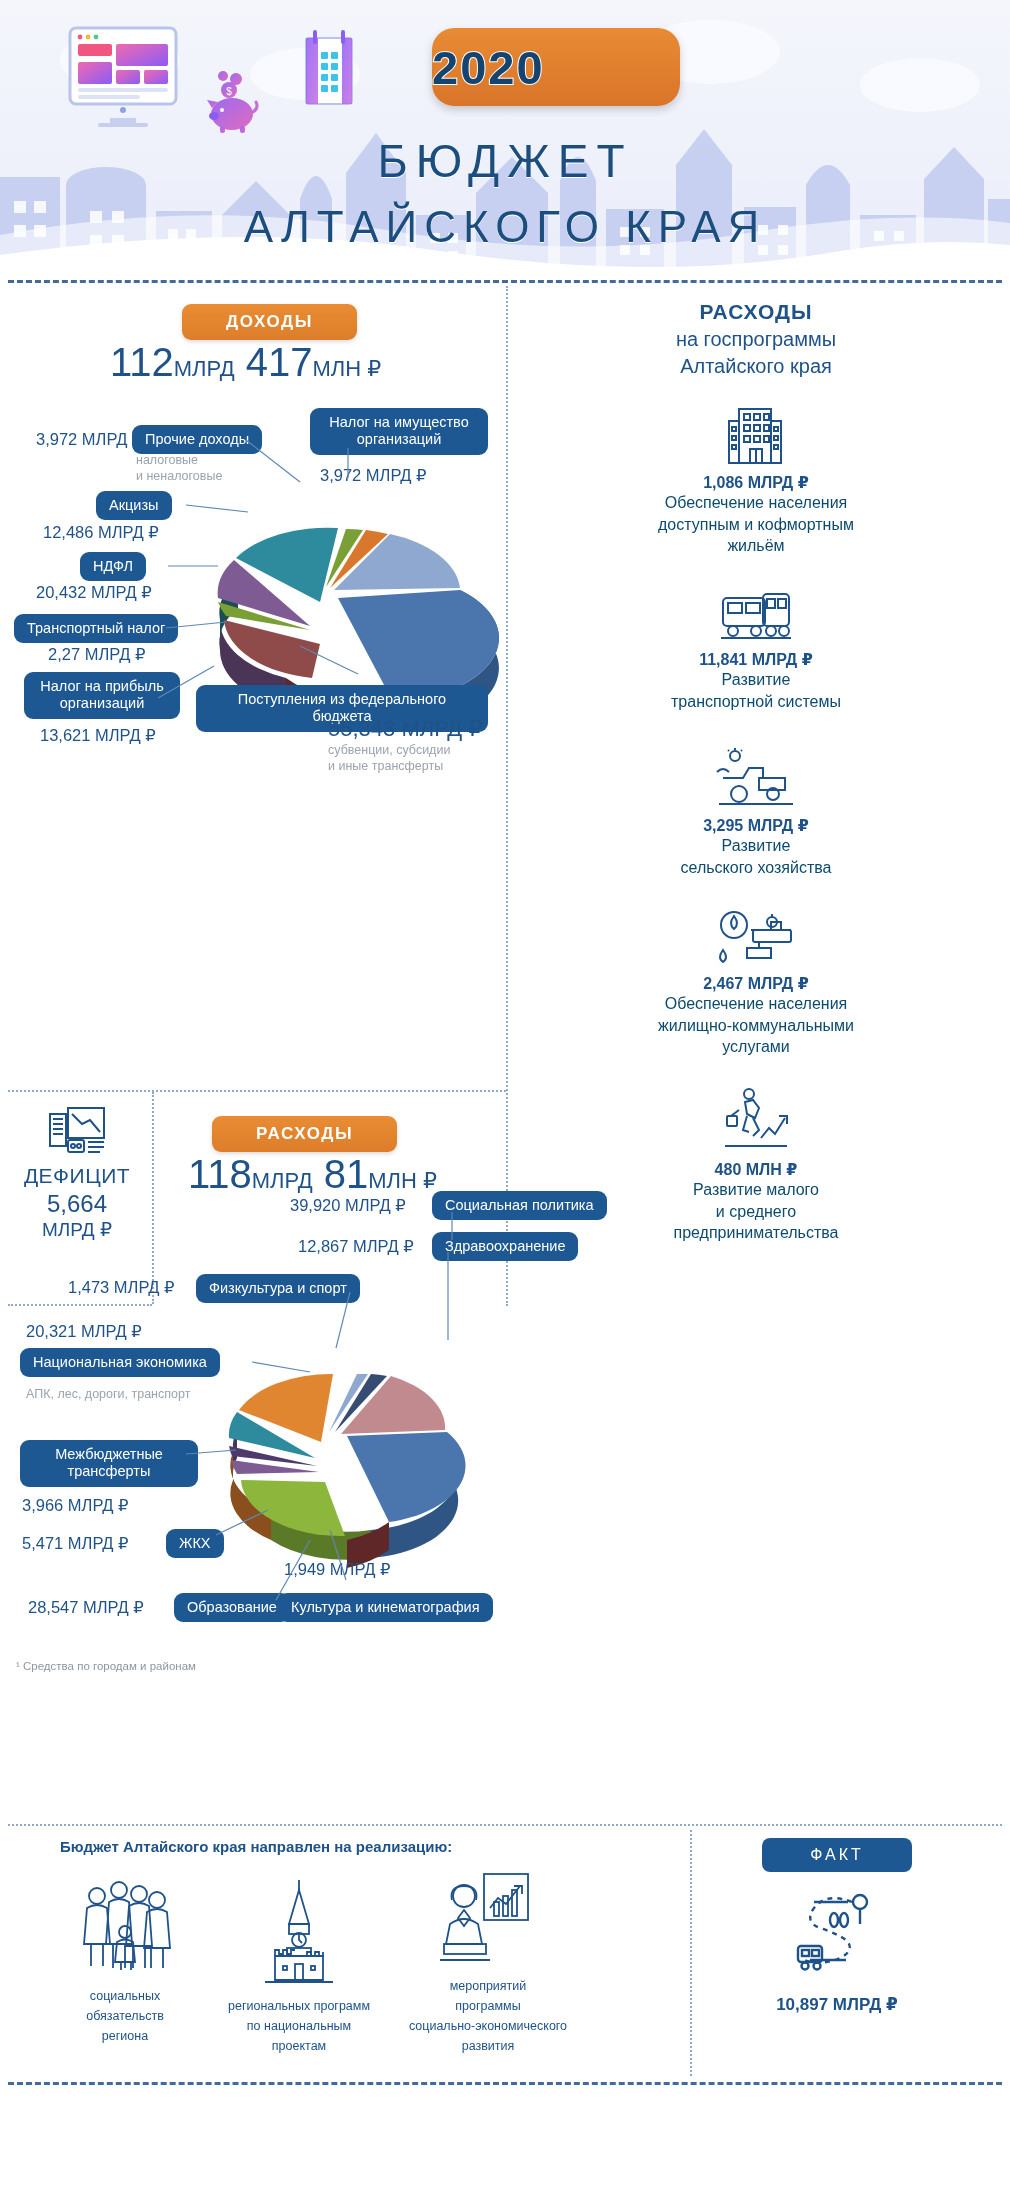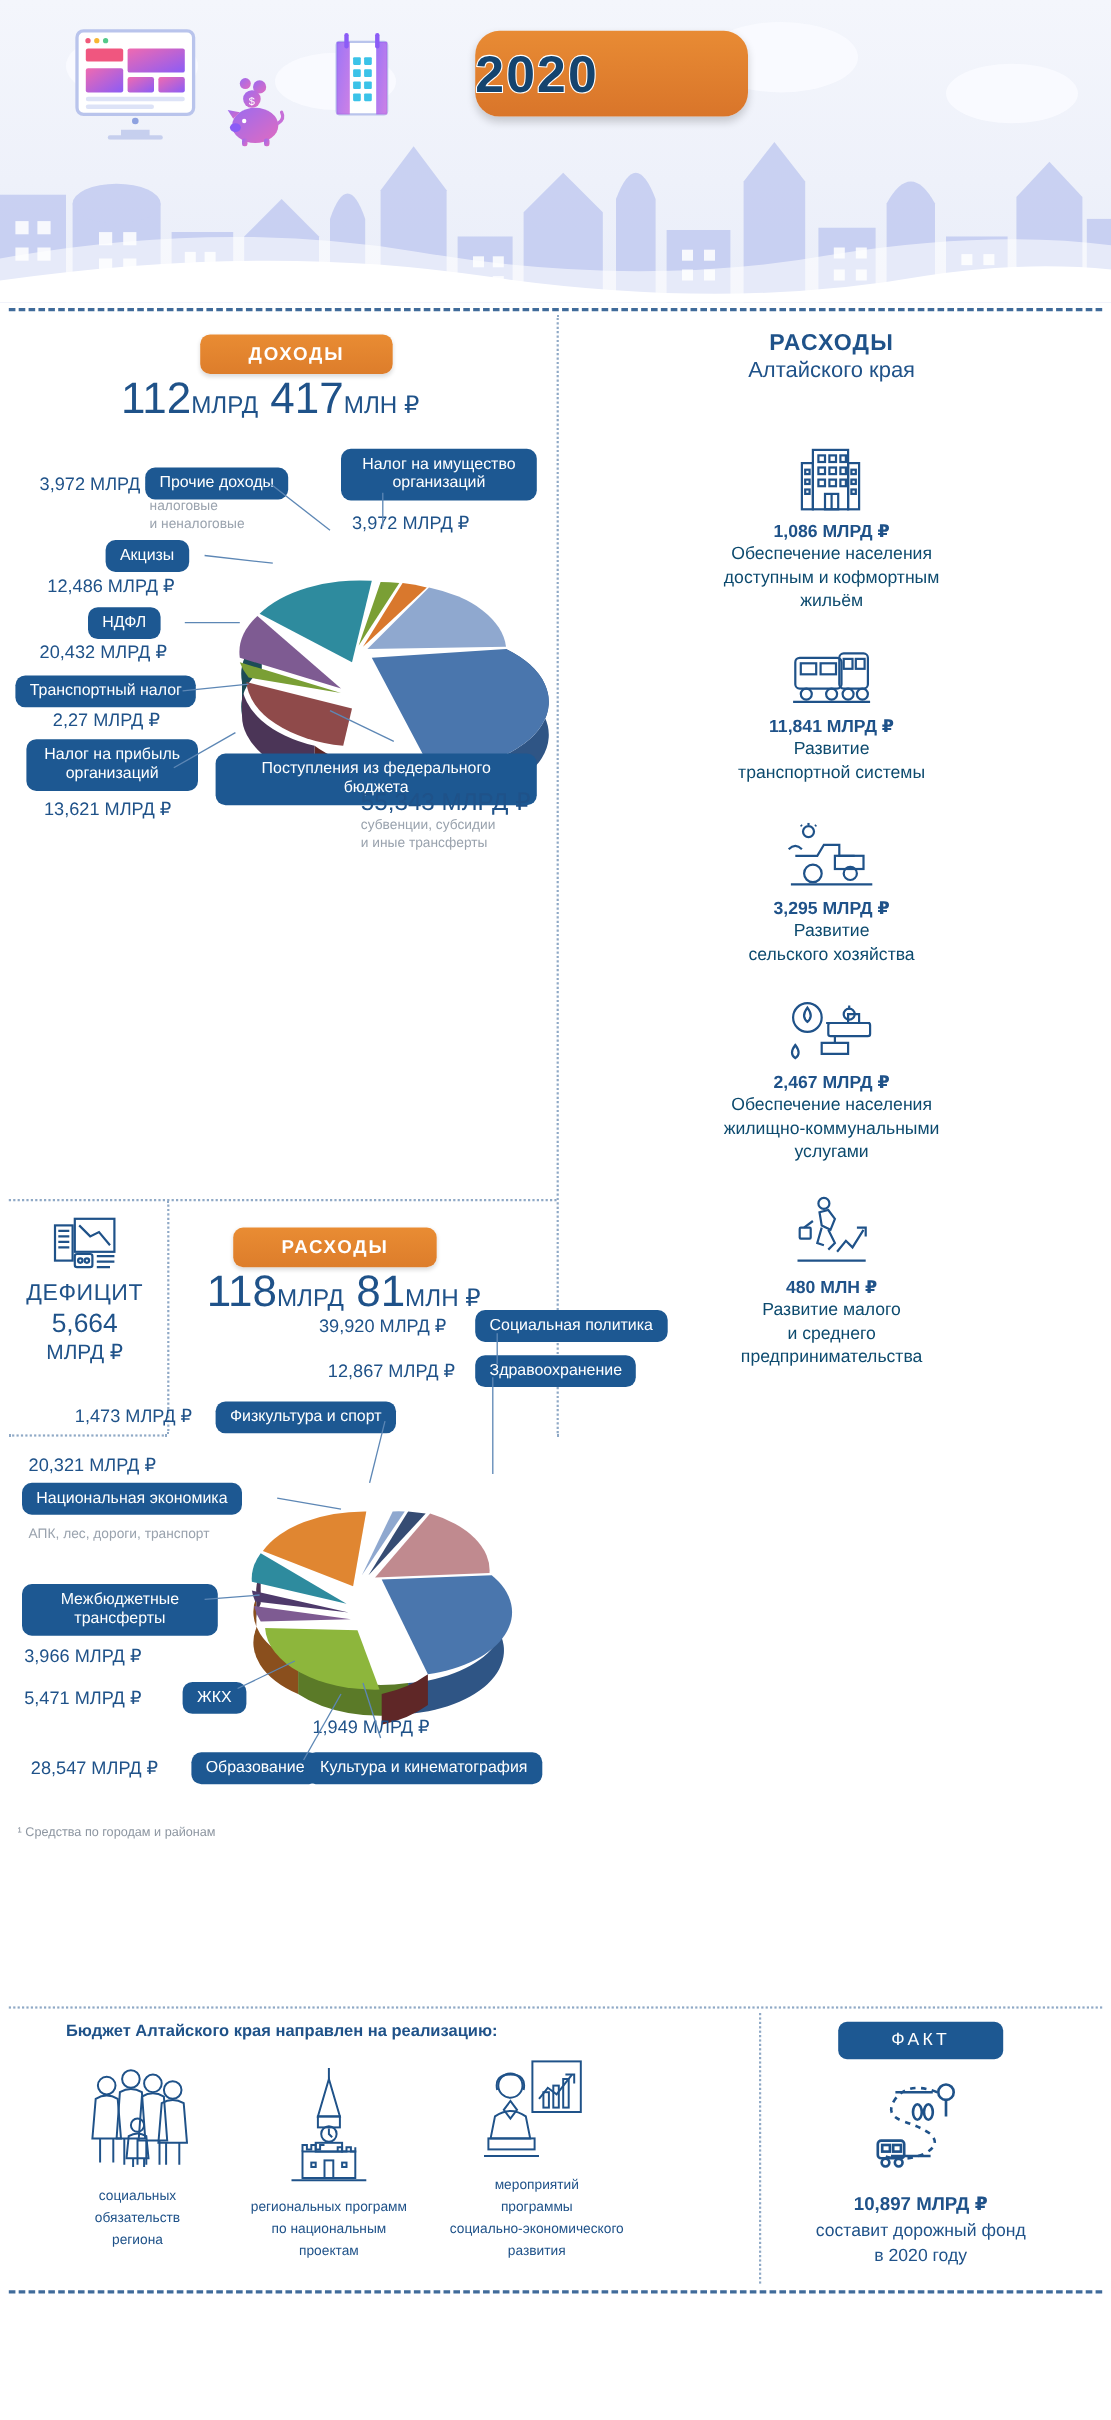--- a/index.html
+++ b/index.html
@@ -189,20 +189,24 @@
           <rect x="894" y="116" width="10" height="10"></rect>
       </g>
       <path d="M0 120 q200 -36 380 -6 q200 34 380 2 q140 -22 250 -8 v52 H0z" fill="#ffffff" opacity=".55"></path>
       <path d="M0 140 q240 -34 440 -4 q220 32 400 0 q90 -14 170 -6 v30 H0z" fill="#ffffff"></path>
     </svg>
 
     <div class="year-badge">
       <span>2020</span>
     </div>
 
+    <div class="main-title">
+      <div>БЮДЖЕТ</div>
+      <div class="l2">АЛТАЙСКОГО КРАЯ</div>
+    </div>
   </div>
 
   <div class="dash-h" style="top:280px;"></div>
   <div class="dot-v" style="left:506px;top:286px;height:1020px;"></div>
   <div class="dot-h" style="left:8px;top:1090px;width:498px;"></div>
   <div class="dot-v" style="left:152px;top:1092px;height:212px;"></div>
   <div class="dot-h" style="left:8px;top:1304px;width:144px;"></div>
   <div class="dot-h" style="left:8px;top:1824px;width:994px;"></div>
   <div class="dot-v" style="left:690px;top:1830px;height:246px;"></div>
   <div class="dash-h" style="top:2082px;"></div>
@@ -385,20 +389,21 @@
       <line x1="216" y1="355" x2="268" y2="330"></line>
       <line x1="276" y1="420" x2="310" y2="360"></line>
       <line x1="346" y1="400" x2="330" y2="350"></line>
     </g>
   </svg>
 
   <div class="fn" style="left:16px;top:1660px;">¹ Средства по городам и районам</div>
 
   <div class="abs" style="left:556px;top:300px;width:400px;text-align:center;">
     <div style="font-size:21px;font-weight:700;letter-spacing:1px;">РАСХОДЫ</div>
+    <div style="font-size:20px;line-height:1.35;margin-top:2px;">на госпрограммы</div>
     <div style="font-size:20px;line-height:1.35;">Алтайского края</div>
   </div>
 
   <div class="prog" style="left:606px;top:405px;">
     <svg class="ico" width="62" height="62" viewBox="0 0 62 62">
       <g fill="none" stroke="#1f5289" stroke-width="2">
         <rect x="14" y="4" width="32" height="54"></rect>
         <rect x="4" y="16" width="10" height="42"></rect>
         <rect x="46" y="16" width="10" height="42"></rect>
         <rect x="19" y="9" width="6" height="6"></rect>
@@ -595,22 +600,20 @@
         <ellipse cx="44" cy="30" rx="4" ry="7"></ellipse>
           <ellipse cx="54" cy="30" rx="4" ry="7"></ellipse>
         <rect x="8" y="56" width="24" height="16" rx="3"></rect>
         <rect x="12" y="60" width="7" height="6"></rect>
           <rect x="22" y="60" width="7" height="6"></rect>
         <circle cx="15" cy="76" r="3.5"></circle>
           <circle cx="27" cy="76" r="3.5"></circle>
       </g>
     </svg>
     <div style="font-size:17px;font-weight:700;margin-top:12px;">10,897 МЛРД ₽</div>
-    <div style="font-size:16px;line-height:1.4;margin-top:4px;white-space:pre-line;">составит дорожный фонд
-в 2020 году</div>
   </div>
 
   <div class="footer">
     
     
     
     
   </div>
 
 </div>

